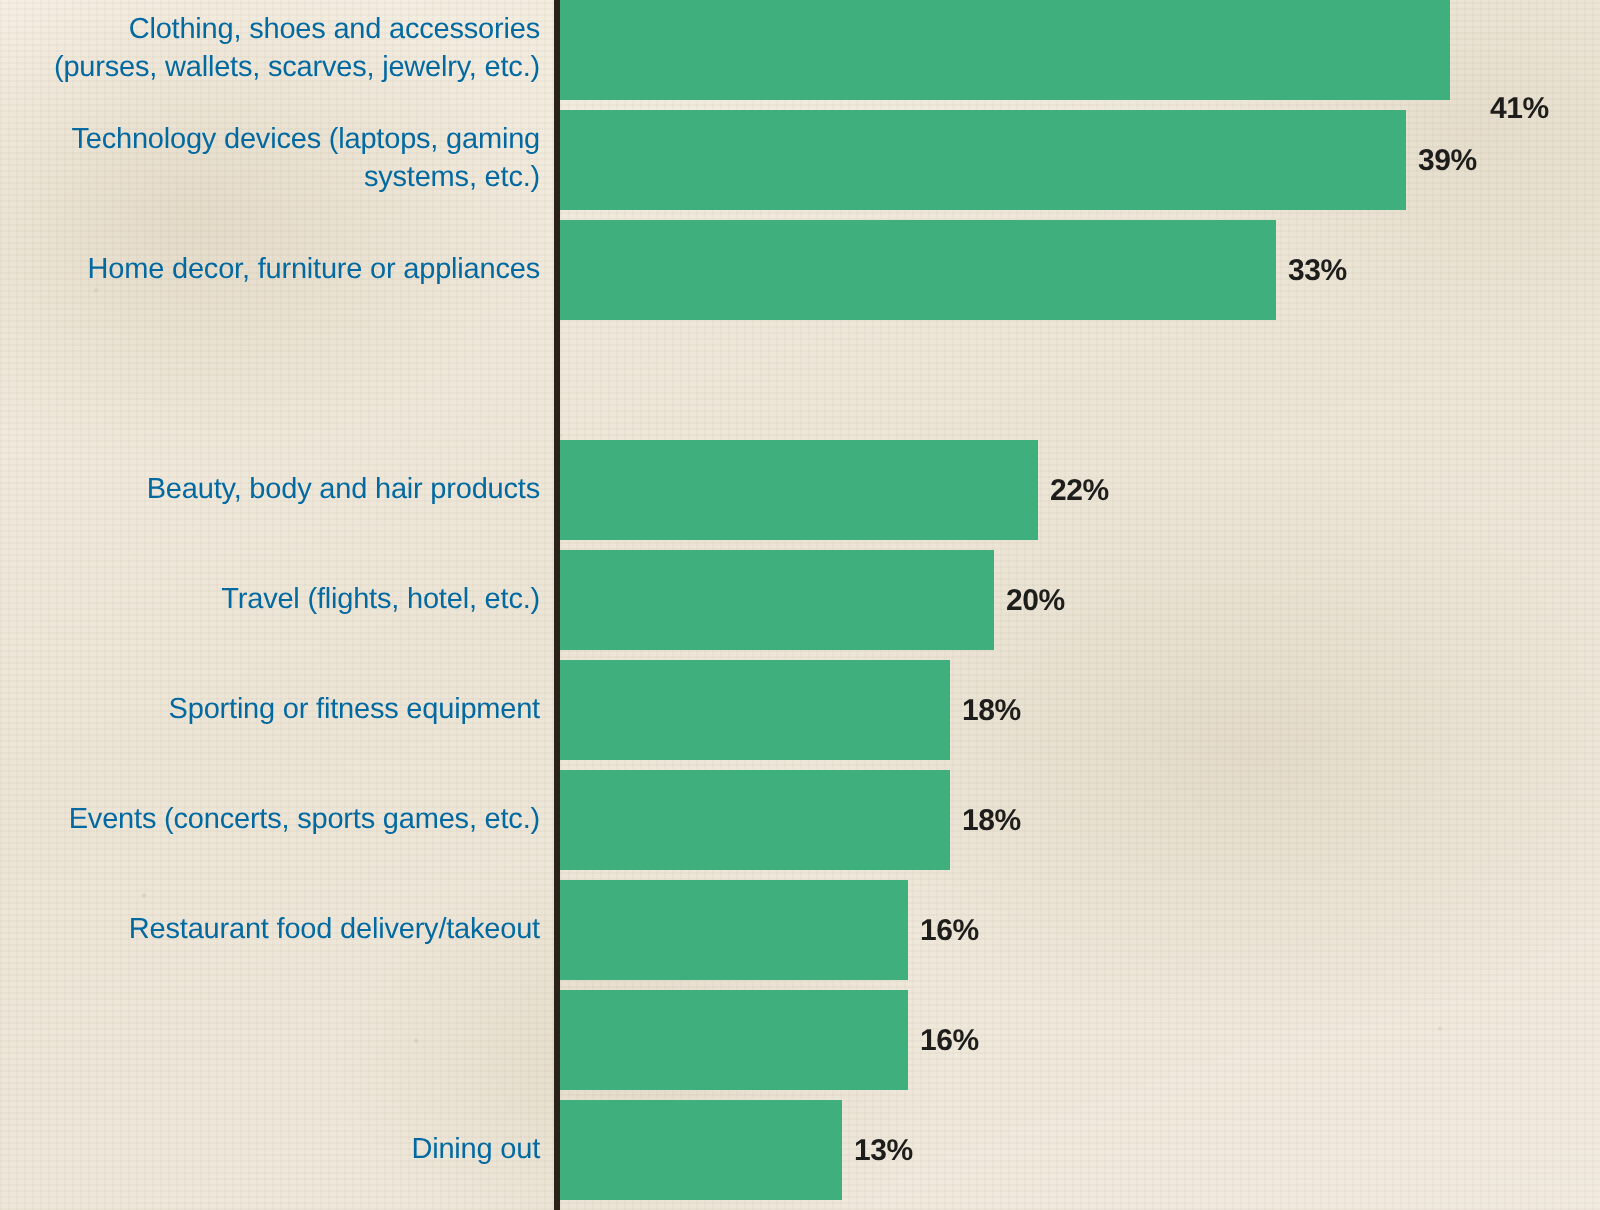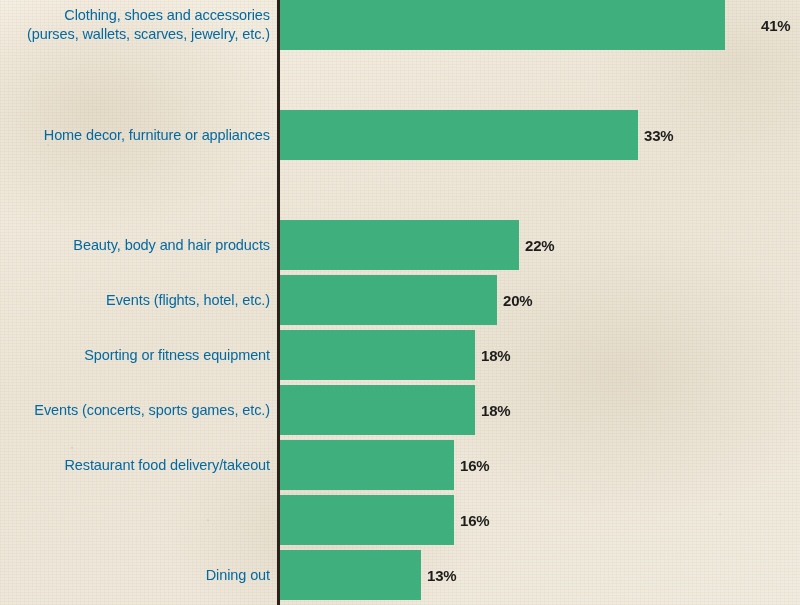--- a/index.html
+++ b/index.html
@@ -124,34 +124,40 @@
 
   <div id="paper-texture"></div>
   <div id="paper-speckle"></div>
 
   <div id="plot">
 
   <div class="bar-row" style="top: 0px;">
         <div class="cat-label">Clothing, shoes and accessories
 (purses, wallets, scarves, jewelry, etc.)</div>
         <div class="bar" style="width: 445px; background: rgb(63, 175, 125);"></div>
-        <div class="value-label" style="left: 761px;">41%</div>
+        <div class="value-label" style="left: 745px; margin-top: 29px;">41%</div>
+      </div>
+      <div class="bar-row" style="top: 55px;">
+        <div class="cat-label">Technology devices (laptops, gaming
+systems, etc.)</div>
+        <div class="bar" style="width: 423px; background: rgb(63, 175, 125);"></div>
+        <div class="value-label" style="left: 709px;">39%</div>
       </div>
       <div class="bar-row" style="top: 110px;">
         <div class="cat-label">Home decor, furniture or appliances</div>
         <div class="bar" style="width: 358px; background: rgb(63, 175, 125);"></div>
         <div class="value-label" style="left: 644px;">33%</div>
       </div>
       <div class="bar-row" style="top: 220px;">
         <div class="cat-label">Beauty, body and hair products</div>
         <div class="bar" style="width: 239px; background: rgb(63, 175, 125);"></div>
         <div class="value-label" style="left: 525px;">22%</div>
       </div>
       <div class="bar-row" style="top: 275px;">
-        <div class="cat-label">Events (flights, hotel, etc.)</div>
+        <div class="cat-label">Travel (flights, hotel, etc.)</div>
         <div class="bar" style="width: 217px; background: rgb(63, 175, 125);"></div>
         <div class="value-label" style="left: 503px;">20%</div>
       </div>
       <div class="bar-row" style="top: 330px;">
         <div class="cat-label">Sporting or fitness equipment</div>
         <div class="bar" style="width: 195px; background: rgb(63, 175, 125);"></div>
         <div class="value-label" style="left: 481px;">18%</div>
       </div>
       <div class="bar-row" style="top: 385px;">
         <div class="cat-label">Events (concerts, sports games, etc.)</div>

